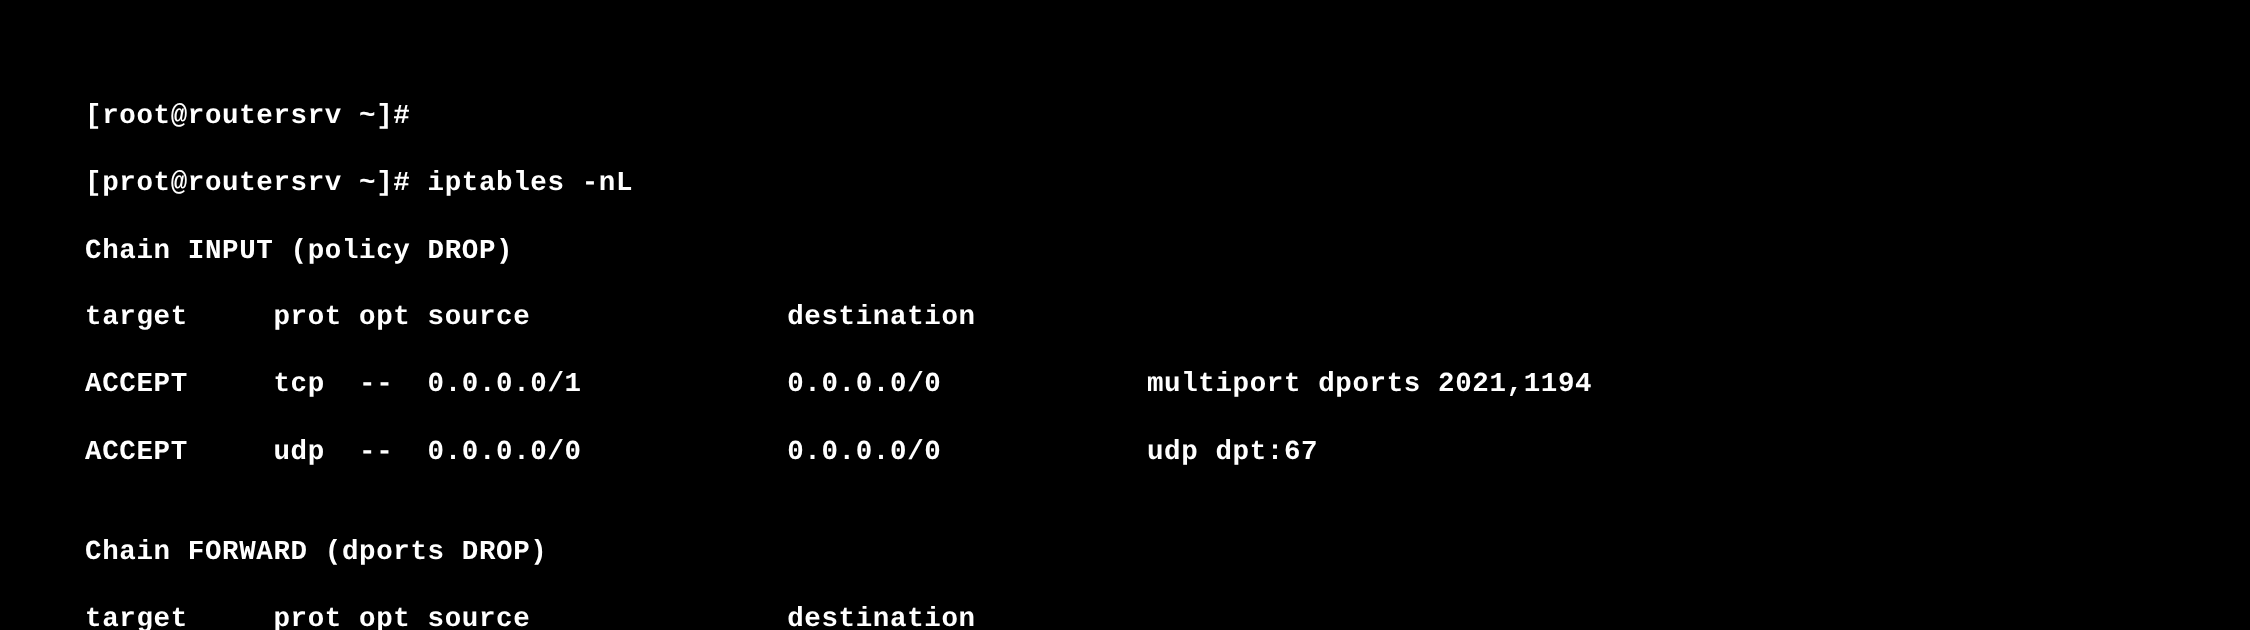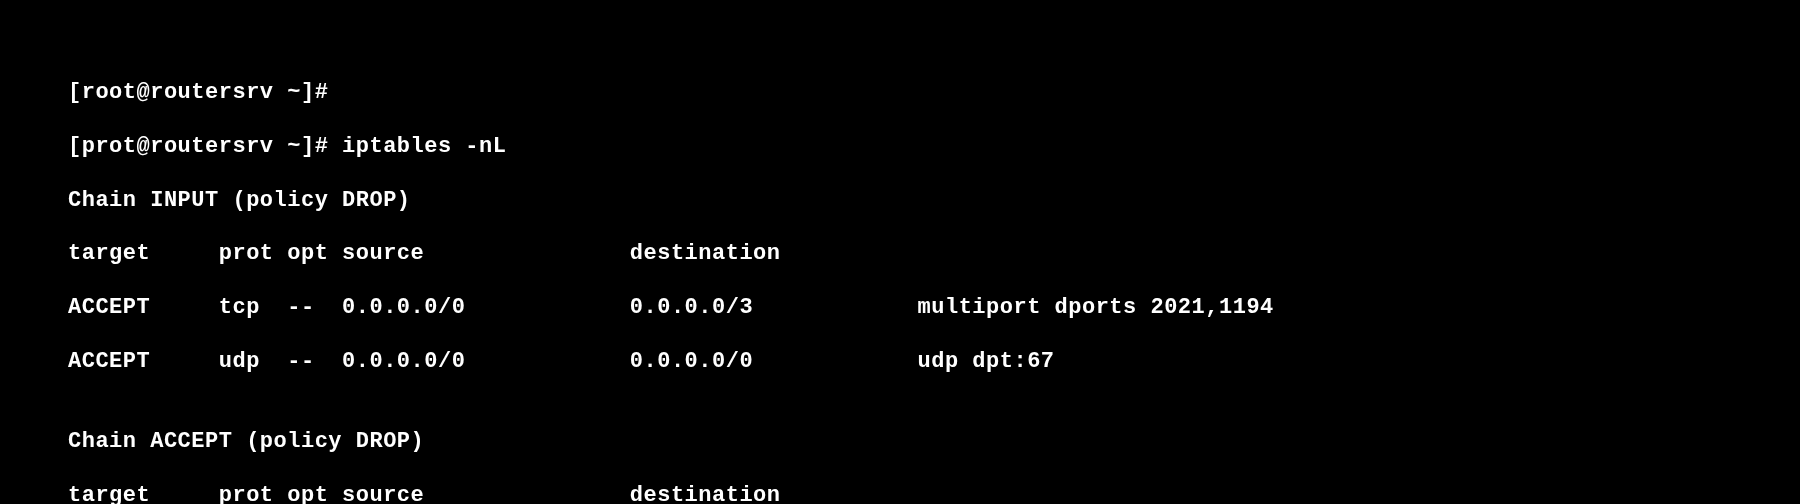--- a/index.html
+++ b/index.html
@@ -18,24 +18,24 @@
     .line { display: block; }
   </style>
 </head>
 <body>
 
 
 <span class="line">[root@routersrv ~]#</span>
 <span class="line">[prot@routersrv ~]# iptables -nL</span>
 <span class="line">Chain INPUT (policy DROP)</span>
 <span class="line">target     prot opt source               destination</span>
-<span class="line">ACCEPT     tcp  --  0.0.0.0/0            0.0.0.0/3            multiport dports 2021,1194</span>
+<span class="line">ACCEPT     tcp  --  0.0.0.0/1            0.0.0.0/0            multiport dports 2021,1194</span>
 <span class="line">ACCEPT     udp  --  0.0.0.0/0            0.0.0.0/0            udp dpt:67</span>
 <span class="line"></span>
-<span class="line">Chain ACCEPT (policy DROP)</span>
+<span class="line">Chain FORWARD (dports DROP)</span>
 <span class="line">target     prot opt source               destination</span>
 
 
 
 <span class="line"></span>
 
 
 
 
 

